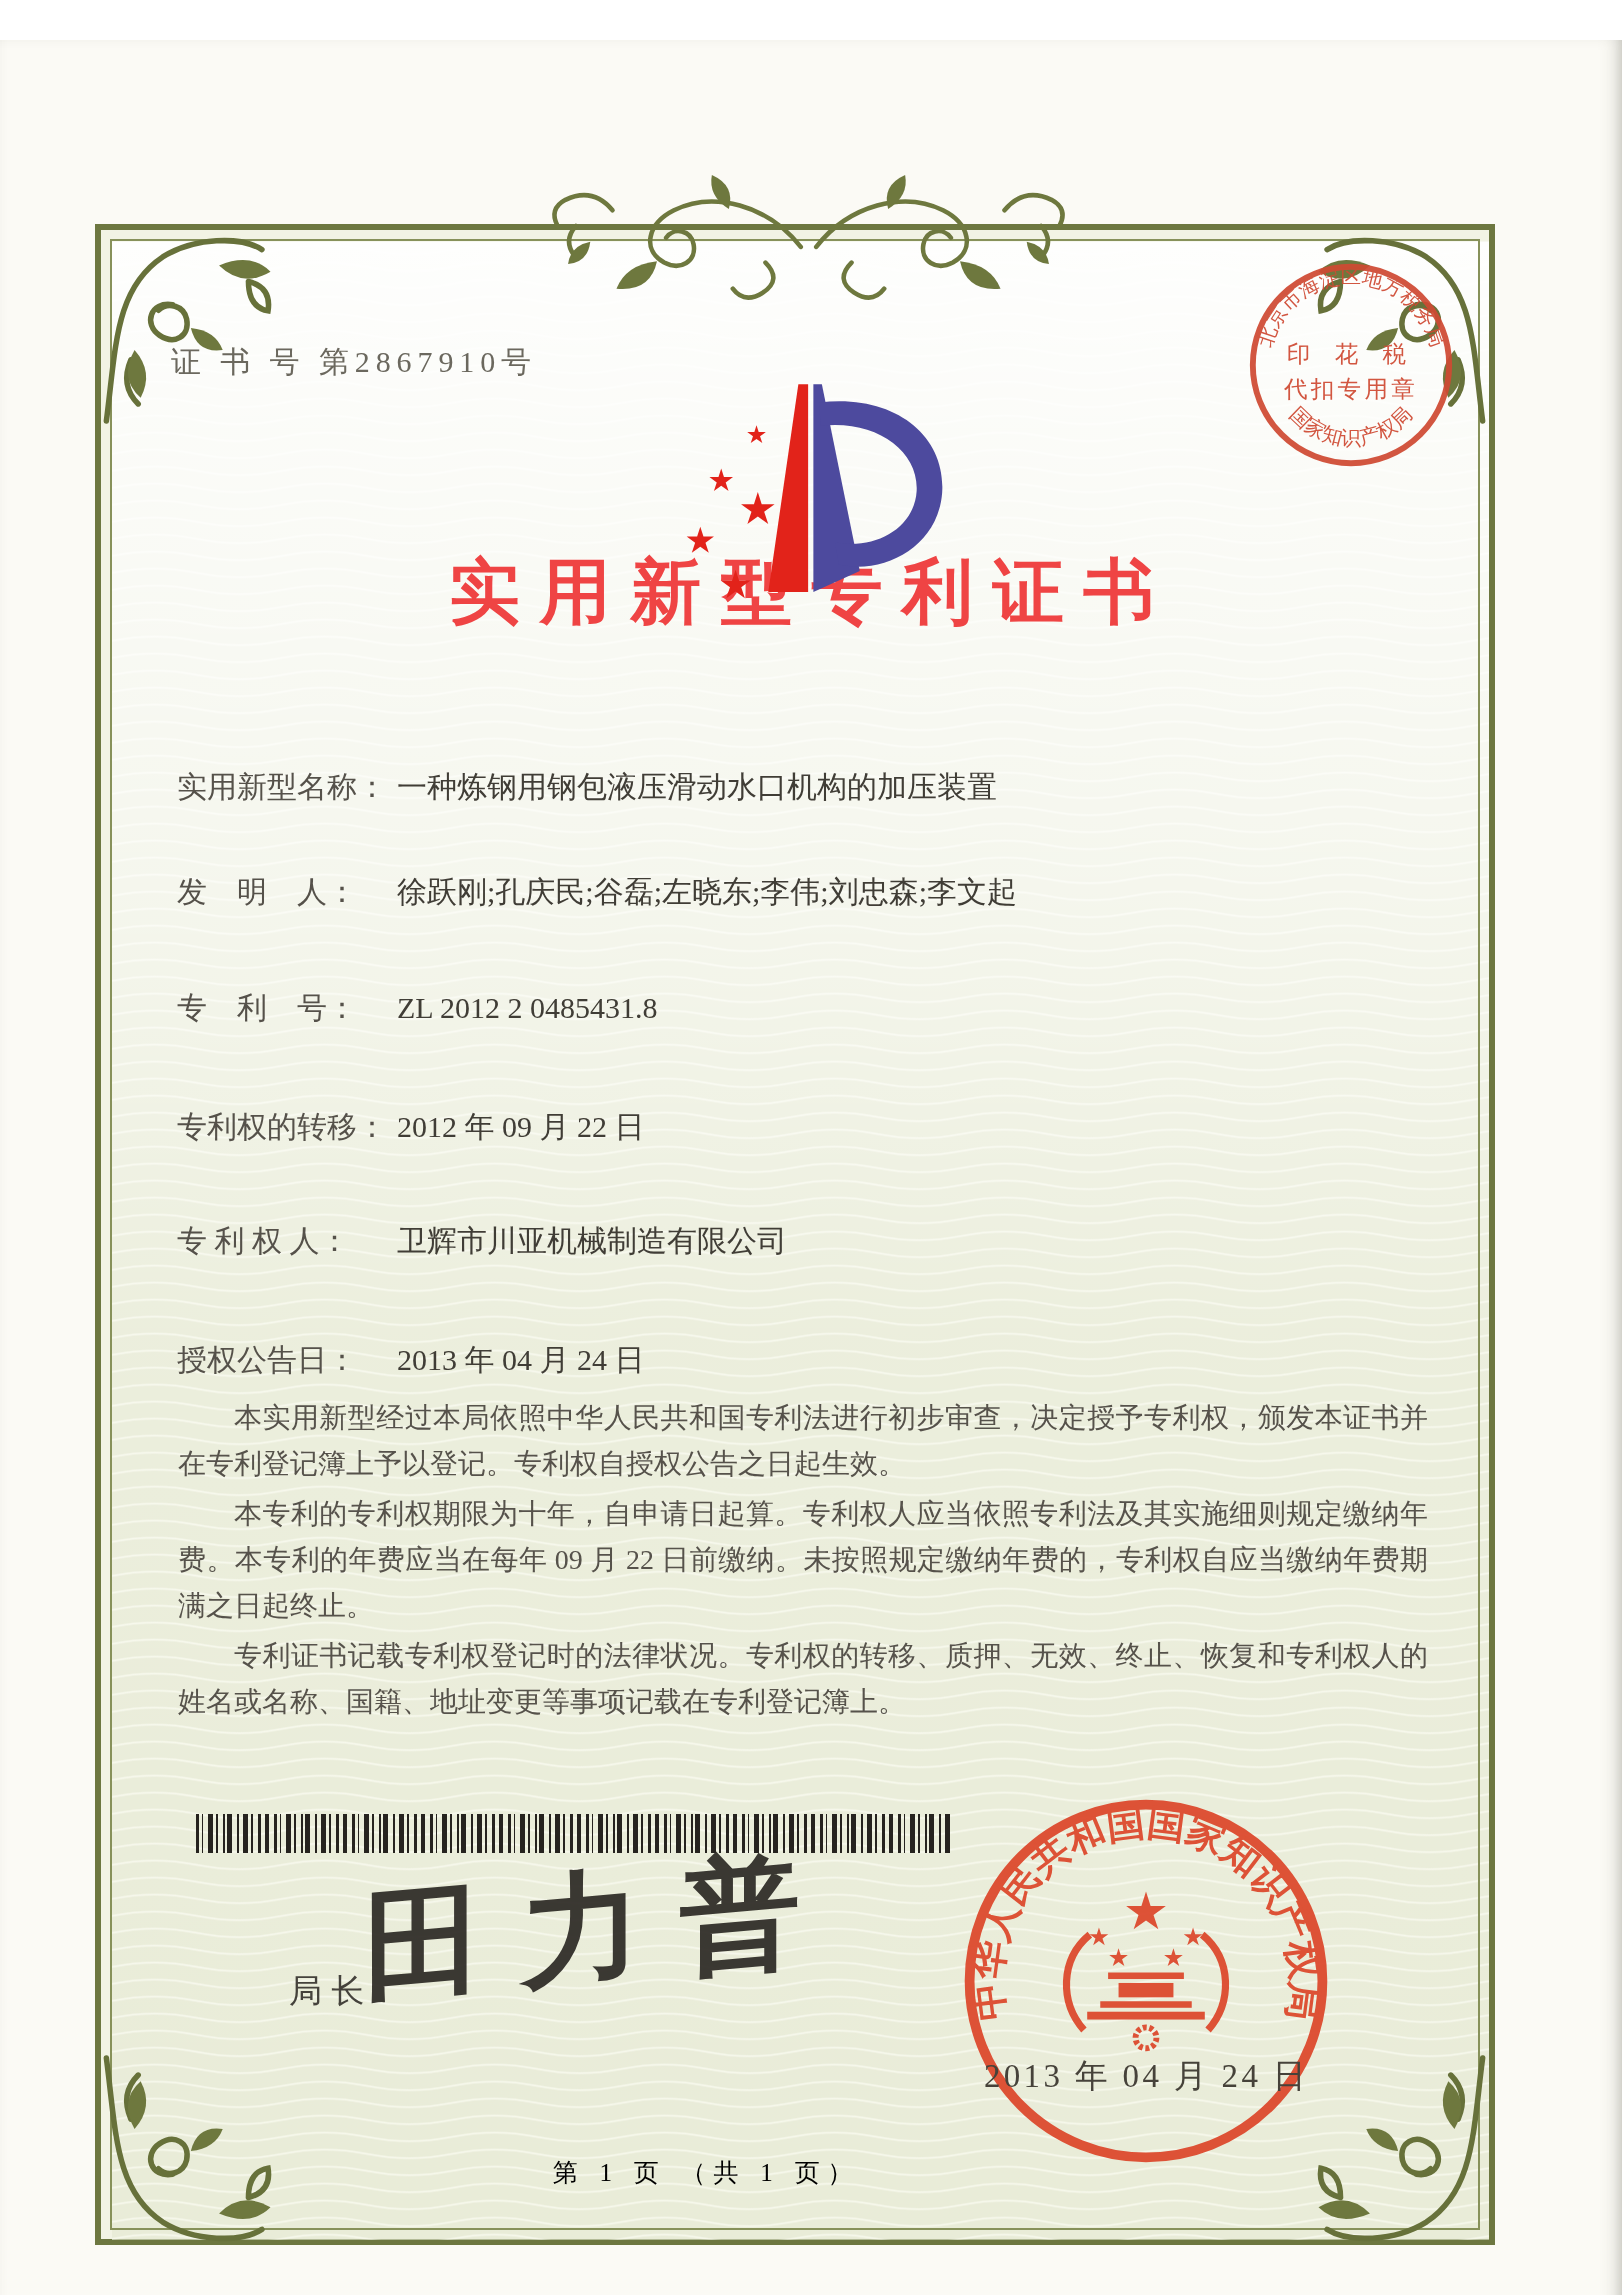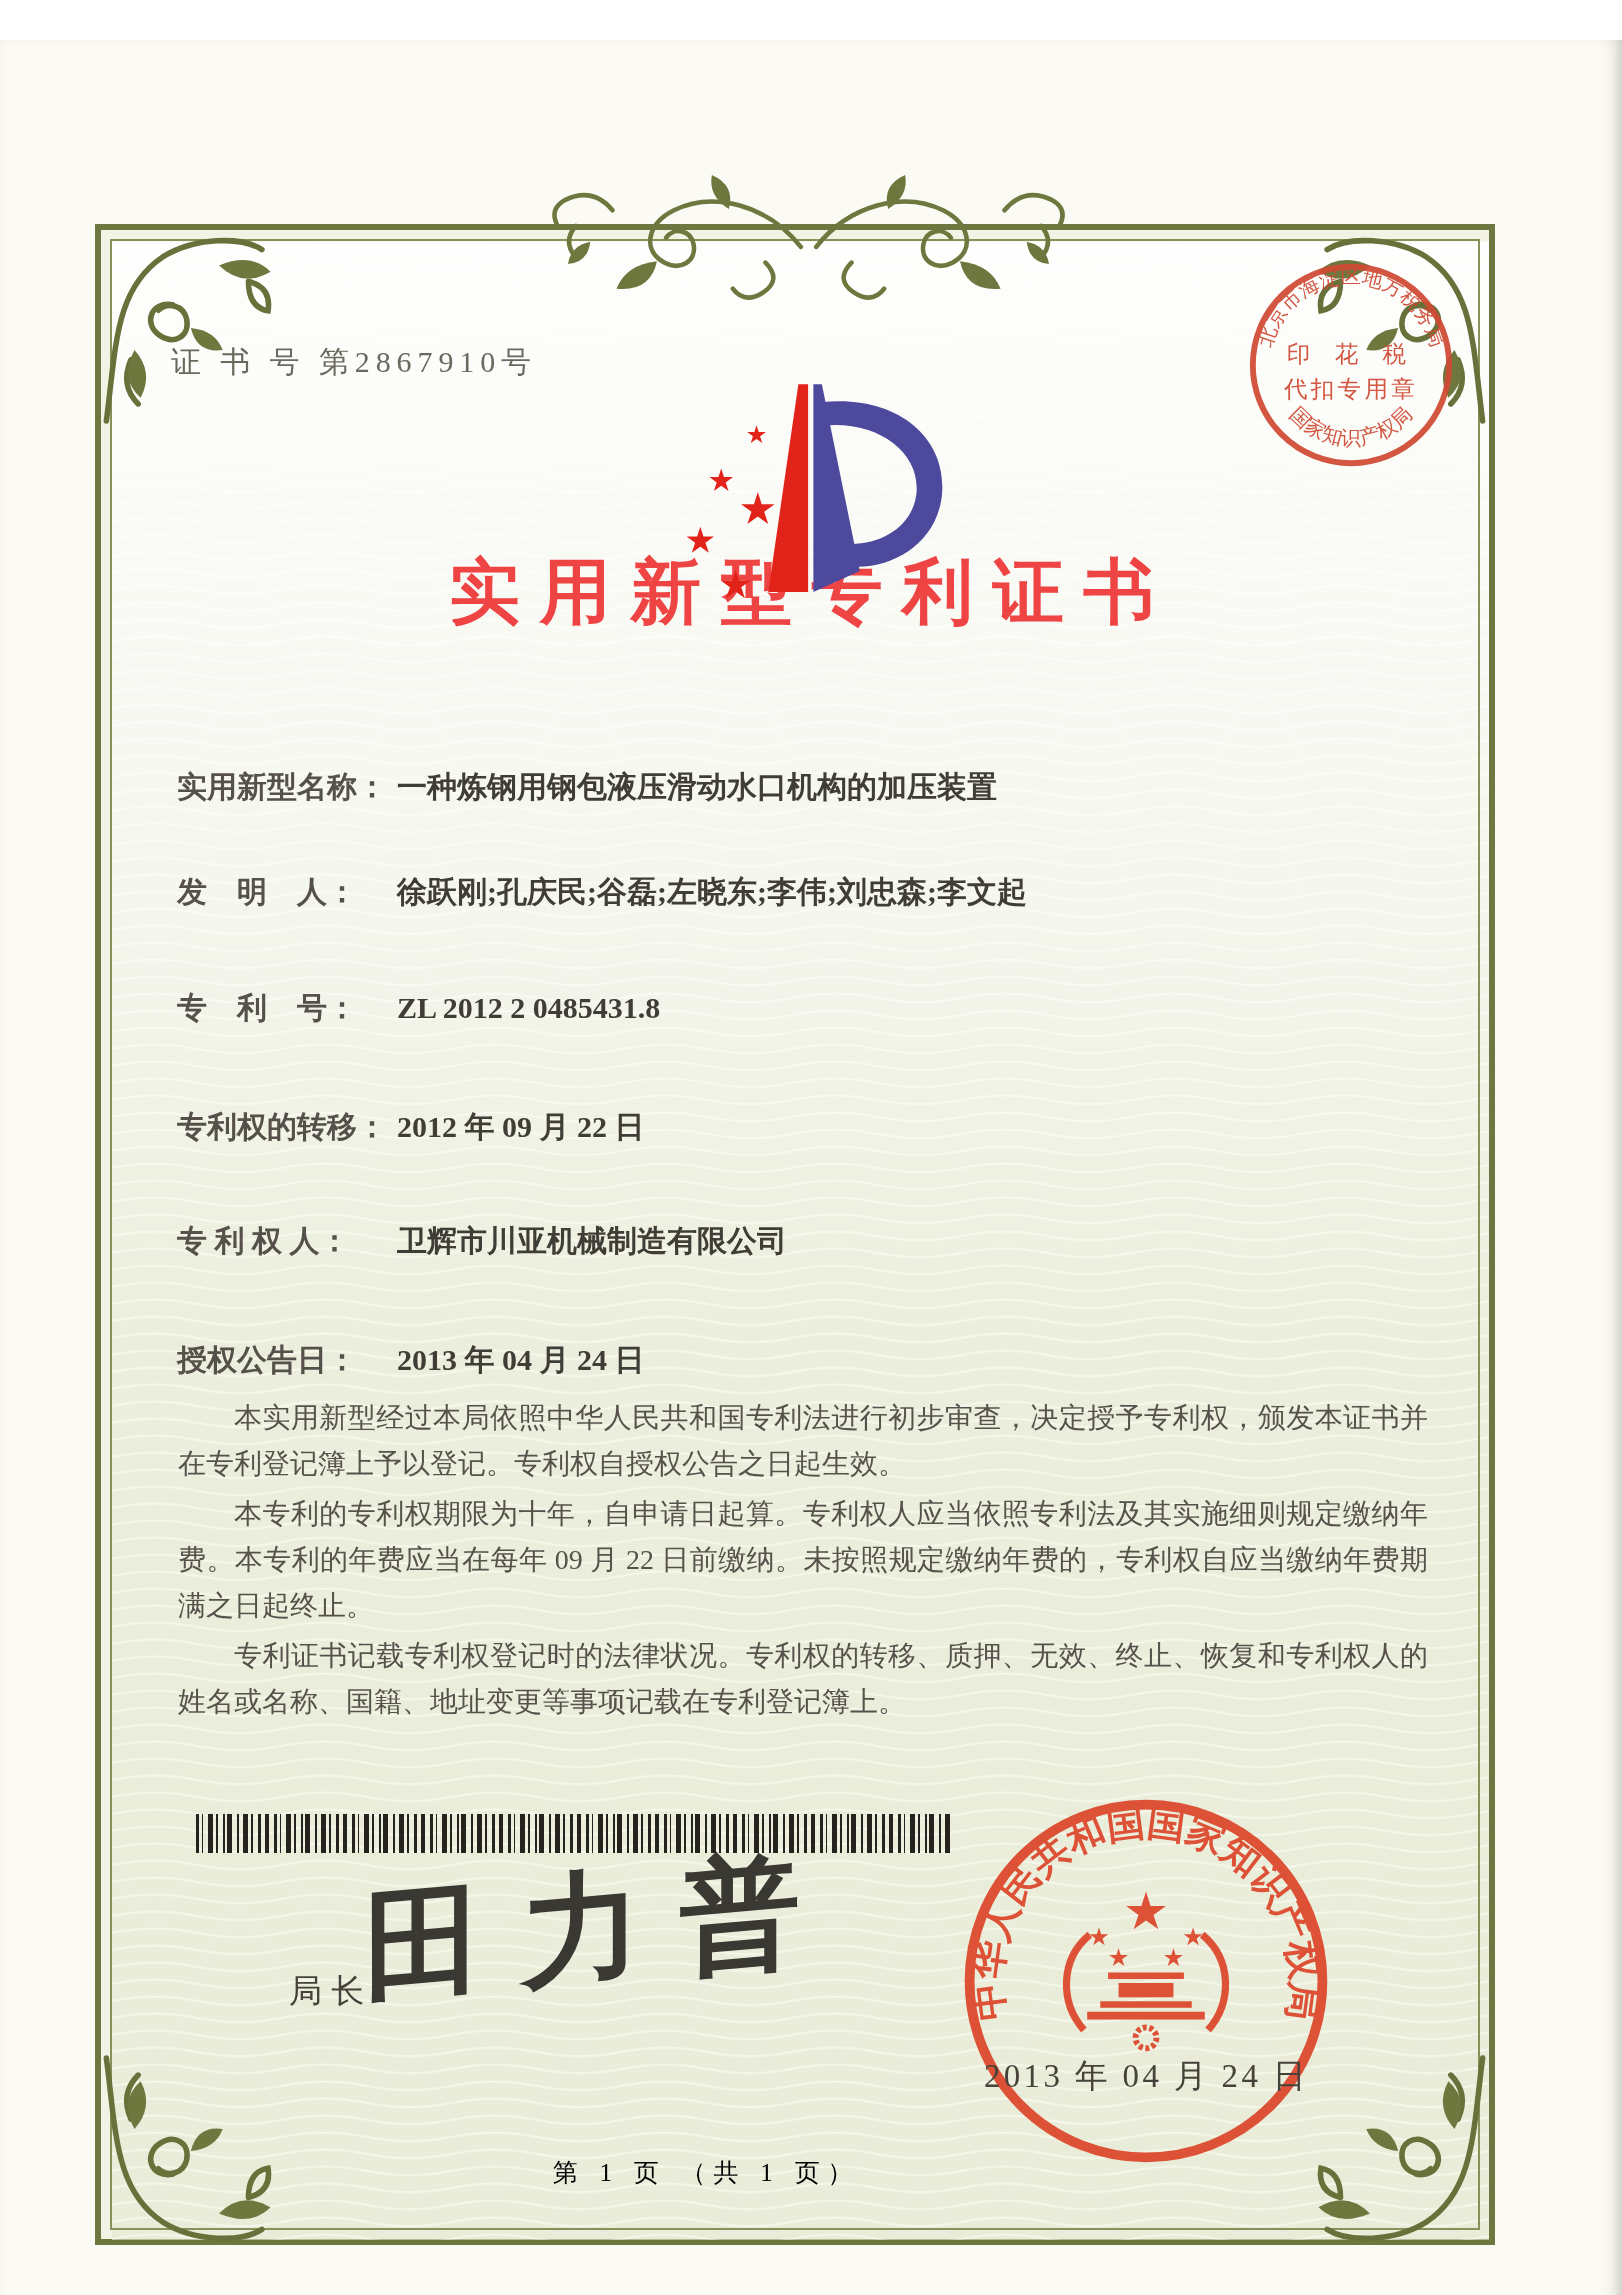--- a/index.html
+++ b/index.html
@@ -22,21 +22,21 @@
   .waves{position:absolute;left:11px;top:11px;}
   
   .certno{
     position:absolute;left:171px;top:302px;font-size:30px;color:#6b685e;
     letter-spacing:5.9px;
   }
   .title{
     position:absolute;left:0;right:0;top:505px;text-align:center;
     font-size:71px;font-weight:700;color:#ef4444;letter-spacing:19.6px;
   }
-  .field{position:absolute;left:177px;font-size:30px;color:#4c4841;white-space:nowrap;font-weight:bold;}
+  .field{position:absolute;left:177px;font-size:30px;color:#4c4841;white-space:nowrap;}
   .flabel{display:inline-block;width:220px;color:#55514a;}
   .fvalue{color:#403d36;}
   .bodytext{
     position:absolute;left:178px;top:1355px;width:1250px;
     font-size:28px;line-height:46px;color:#56524b;text-align:justify;
   }
   .bodytext p{margin:0 0 3.9px 0;text-indent:2em;}
   
   .barcode{
     position:absolute;left:196px;top:1774px;width:755px;height:39px;

